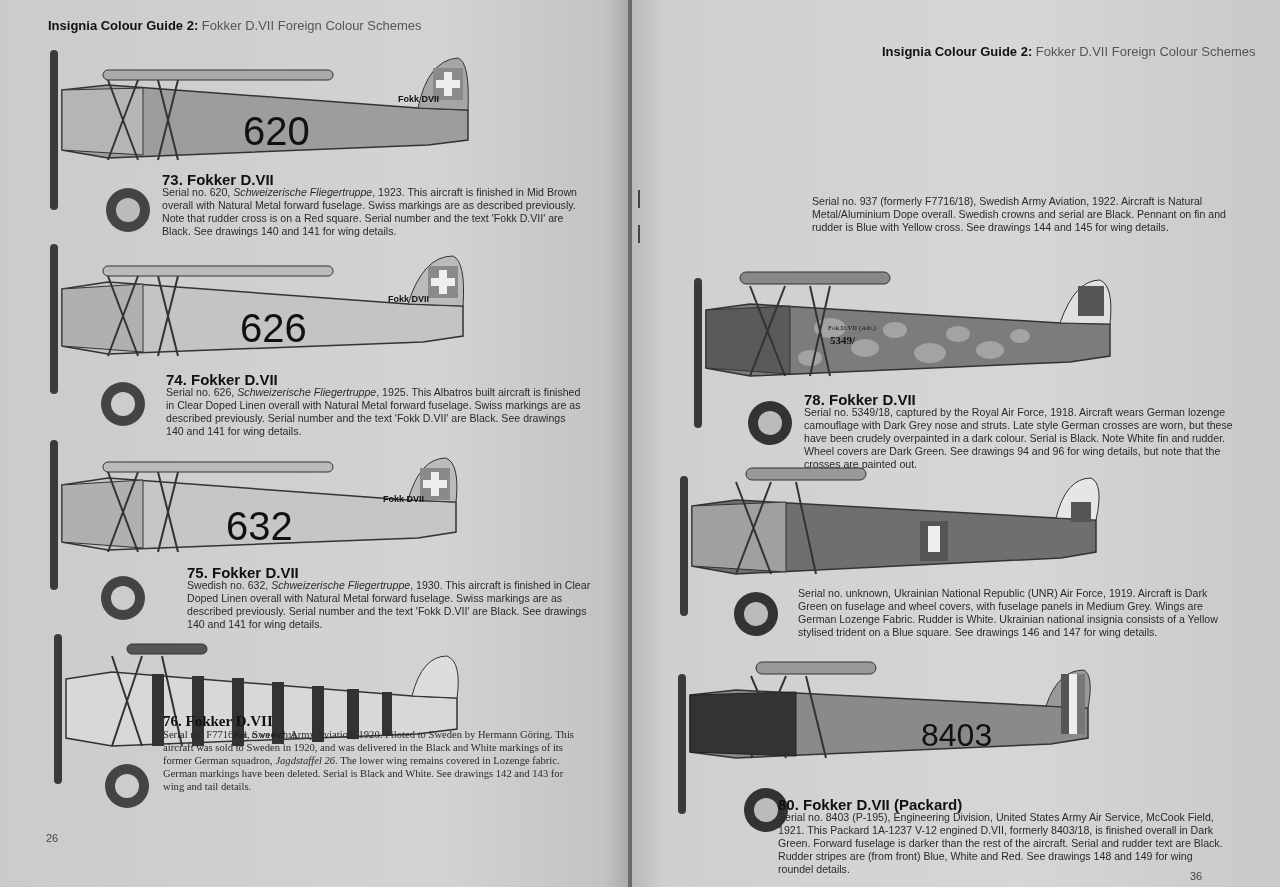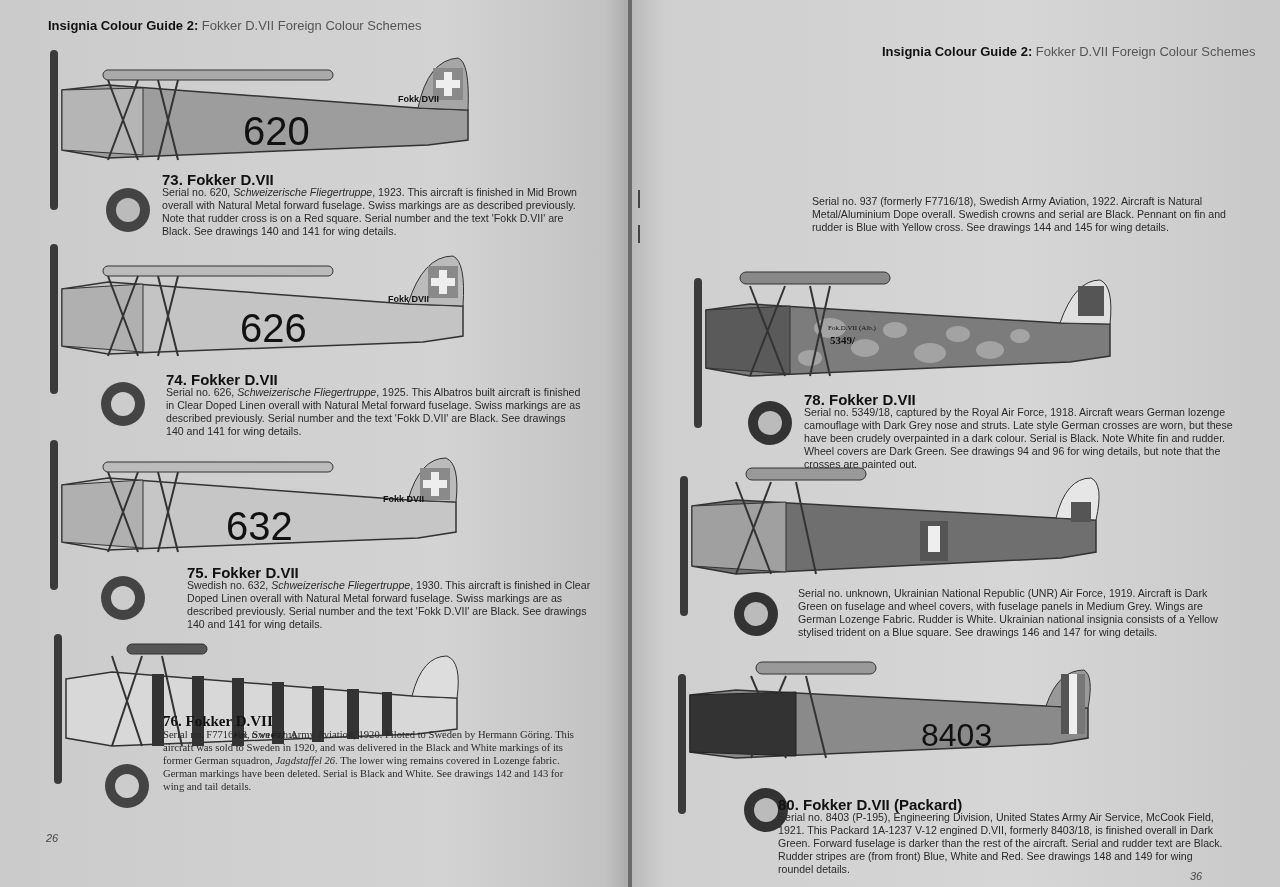--- a/index.html
+++ b/index.html
@@ -11,21 +11,21 @@
   .page {
     position:absolute; top:0; height:887px; background:#cfcfcf;
     box-sizing:border-box; overflow:hidden;
   }
   .page.left { left:0; width:630px; background:linear-gradient(90deg,#cbcbcb 0%,#d3d3d3 70%,#c3c3c3 96%,#a9a9a9 100%); }
   .page.right { left:632px; width:648px; background:linear-gradient(90deg,#b9b9b9 0%,#cfcfcf 5%,#d6d6d6 60%,#c9c9c9 100%); }
   .gutter { position:absolute; left:628px; top:0; width:6px; height:887px; background:#6a6b6d; }
   .header { position:absolute; font-size:13px; color:#222; white-space:nowrap; }
   .header b { font-weight:bold; color:#111; }
   .header .sub { color:#555; font-weight:normal; }
-  .folio { position:absolute; font-size:11px; color:#444;font-style:italic; }
+  .folio { position:absolute; font-size:11px; color:#444; }
   .plate { position:absolute; }
   .caption { position:absolute; font-size:10.6px; line-height:13px; color:#2a2a2a; }
   .caption .title { font-weight:bold; color:#111; display:block; font-size:15px; }
   .caption i { font-style:italic; }
   .mark { position:absolute; width:2px; background:#444; }
 </style>
 </head>
 <body>
 
 <div class="page left">

